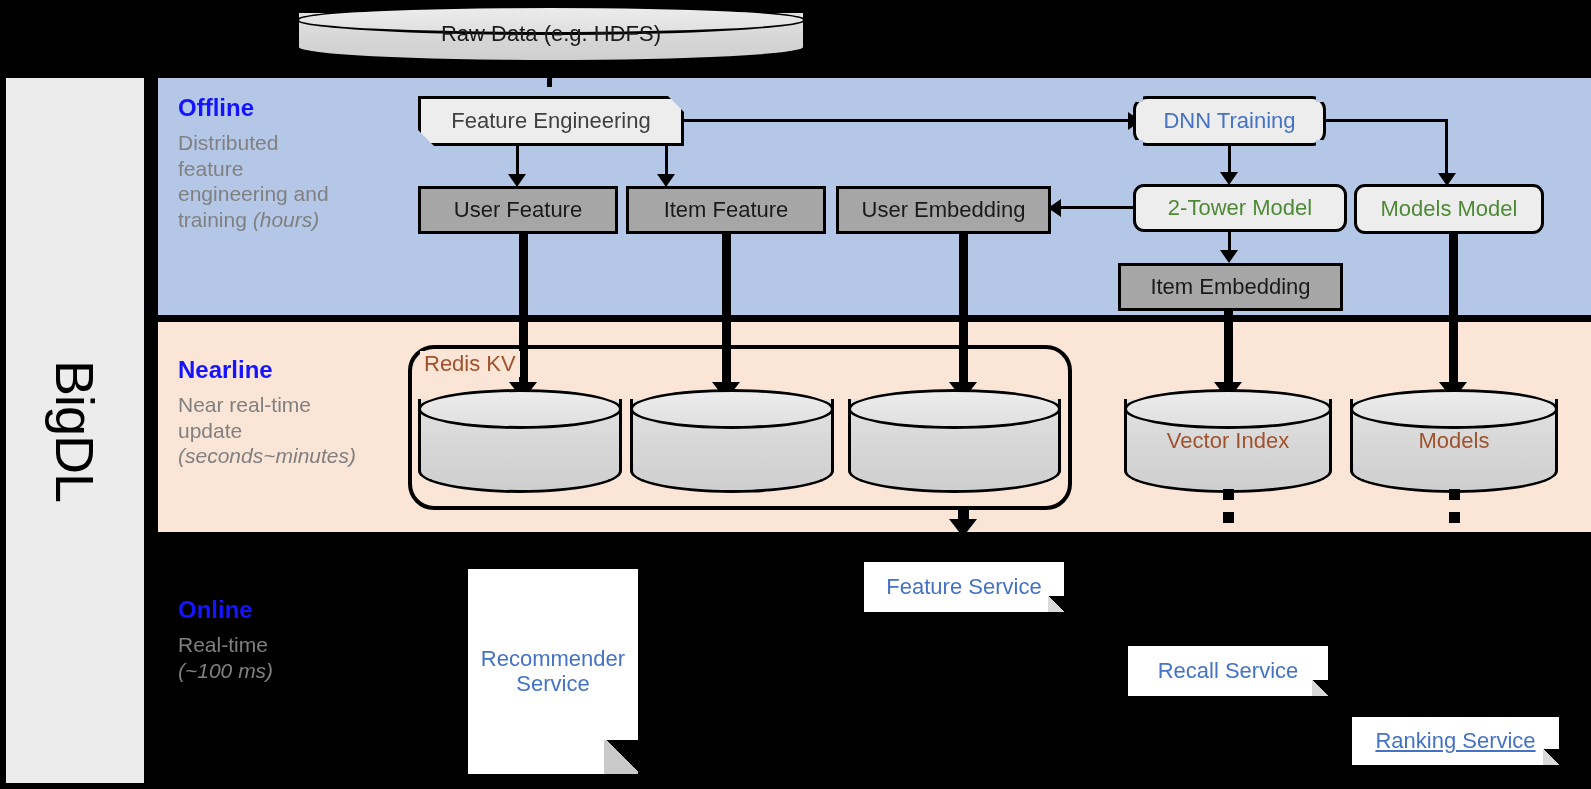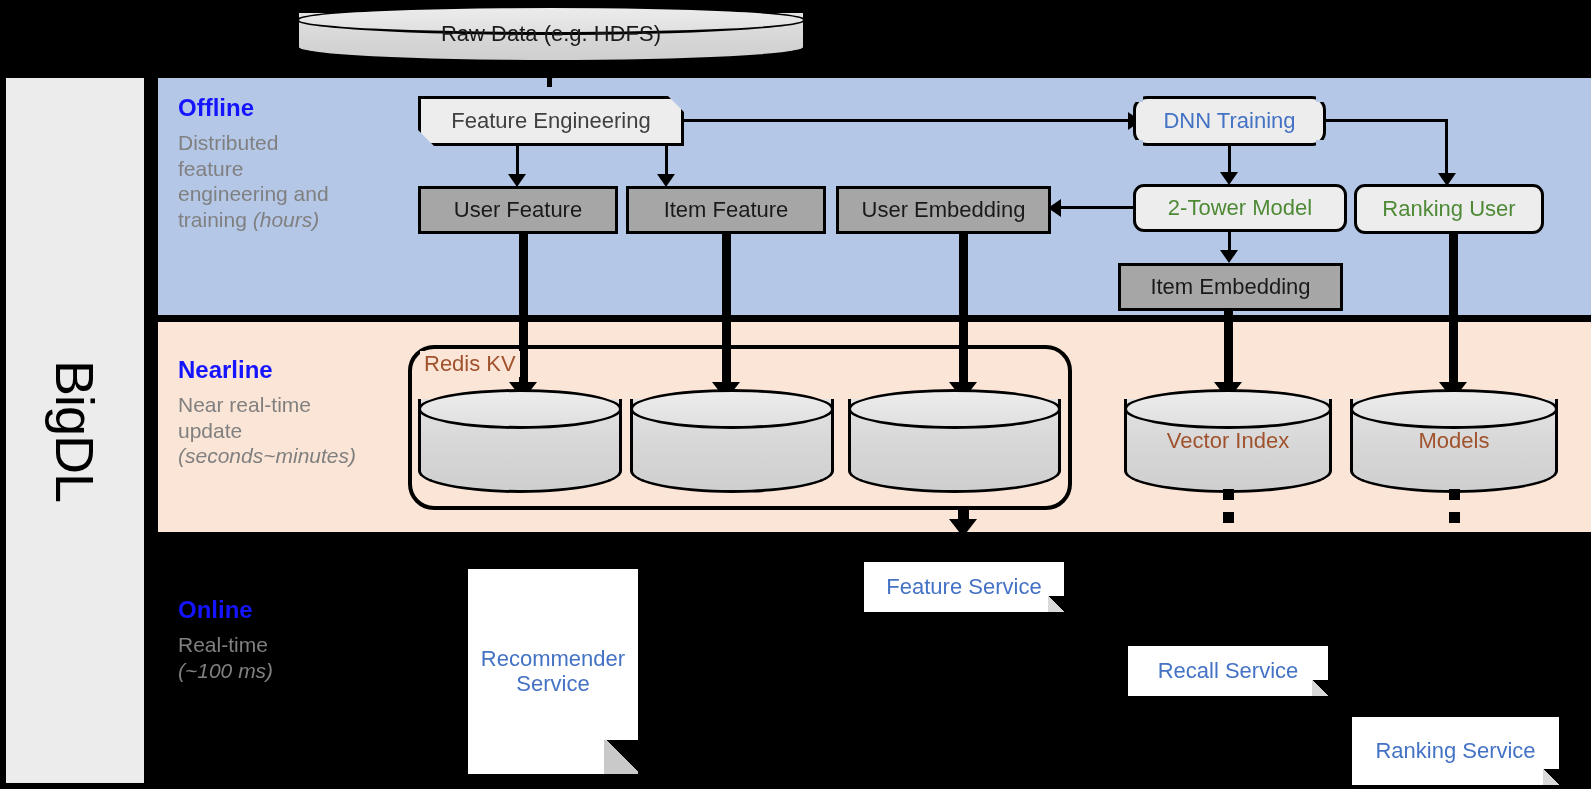--- a/index.html
+++ b/index.html
@@ -201,21 +201,21 @@
     <span>User Embedding</span>
   </div>
   <div class="node box-gray" style="left:1118px;top:263px;width:225px;height:48px;text-align:right;">
     <span>Item Embedding</span>
   </div>
 
   <div class="node box-round green-text" style="left:1133px;top:184px;width:214px;height:48px;">
     <span>2-Tower Model</span>
   </div>
   <div class="node box-round green-text" style="left:1354px;top:184px;width:190px;height:50px;">
-    <span>Ranking User</span>
+    <span>Models Model</span>
   </div>
 
   <div class="ln" style="left:1055px;top:206px;width:80px;height:3px;"></div>
   <div class="arrow-l" style="left:1048px;top:199px;"></div>
 
   <div class="ln" style="left:1228px;top:232px;width:3px;height:22px;"></div>
   <div class="arrow-d" style="left:1220px;top:250px;"></div>
 
   <div class="ln" style="left:519px;top:234px;width:9px;height:155px;"></div>
   <div class="arrow-d-fat" style="left:509px;top:382px;"></div>
@@ -277,18 +277,18 @@
   <div class="node box-doc" style="left:864px;top:562px;width:200px;height:50px;">
     <span>Feature Service</span>
     <div class="fold"></div>
   </div>
 
   <div class="node box-doc" style="left:1128px;top:646px;width:200px;height:50px;">
     <span>Recall Service</span>
     <div class="fold"></div>
   </div>
 
-  <div class="node box-doc" style="left:1352px;top:717px;width:207px;height:68px;">
+  <div class="node box-doc" style="left:1352px;top:717px;width:207px;height:48px;text-decoration:underline;">
     <span>Ranking Service</span>
     <div class="fold"></div>
   </div>
 
 </div>
 
 </body></html>

